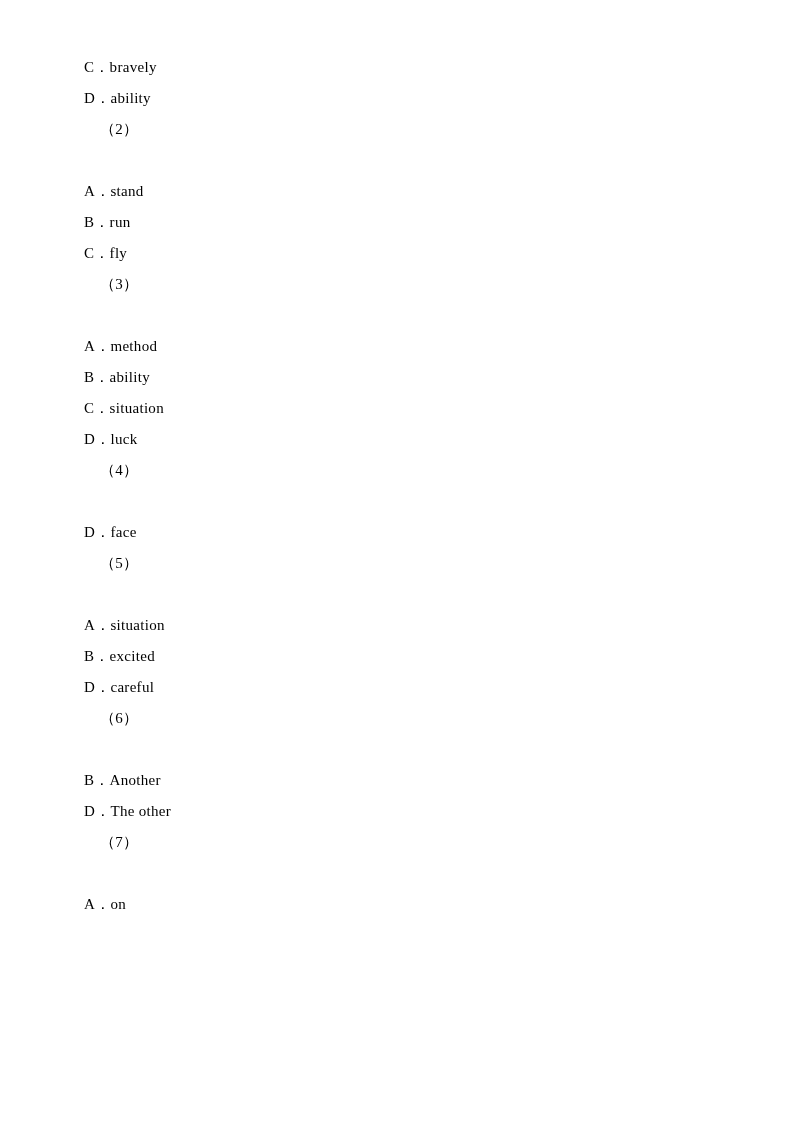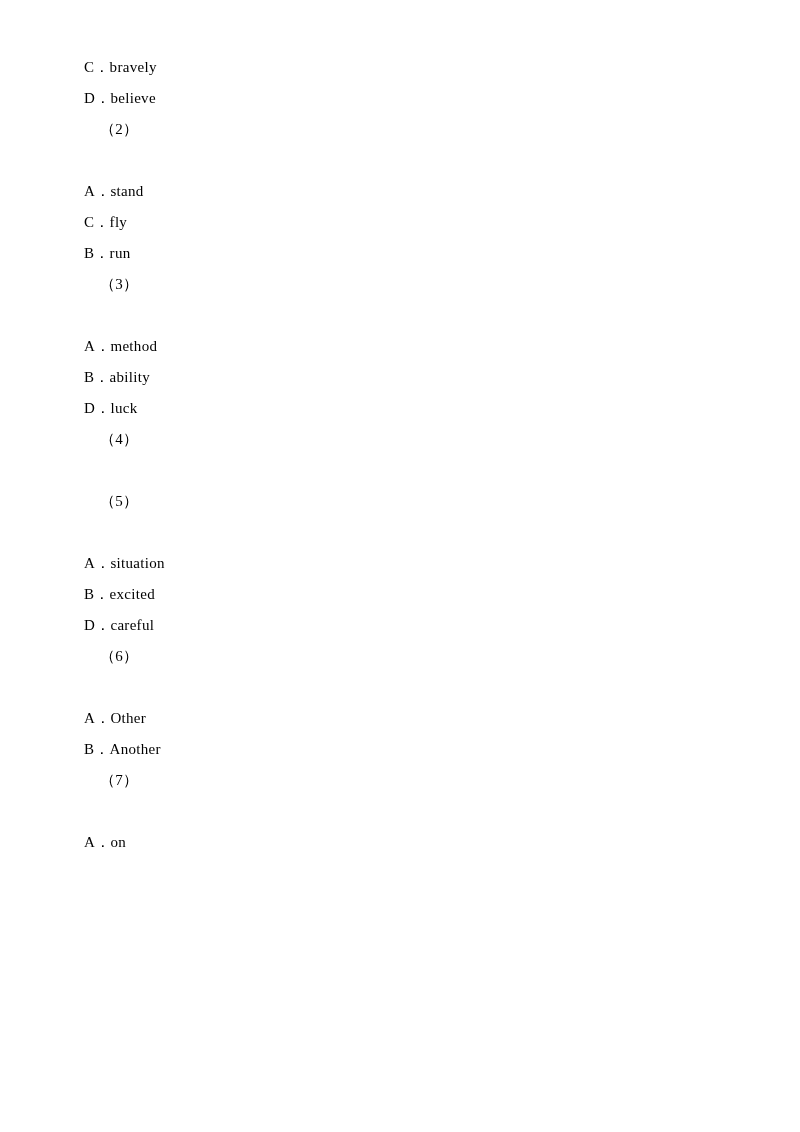--- a/index.html
+++ b/index.html
@@ -24,38 +24,40 @@
     }
     .indent {
       margin-left: 16px;
     }
   </style>
 </head>
 <body>
 
 <div>
   <div class="line">C．bravely</div>
-  <div class="line">D．believe</div>
+  <div class="line">D．ability</div>
   <div class="line indent">（2）</div>
   <div class="line">&nbsp;</div>
   <div class="line">A．stand</div>
+  <div class="line">B．run</div>
   <div class="line">C．fly</div>
-  <div class="line">B．run</div>
   <div class="line indent">（3）</div>
   <div class="line">&nbsp;</div>
   <div class="line">A．method</div>
   <div class="line">B．ability</div>
+  <div class="line">C．situation</div>
   <div class="line">D．luck</div>
   <div class="line indent">（4）</div>
   <div class="line">&nbsp;</div>
+  <div class="line">D．face</div>
   <div class="line indent">（5）</div>
   <div class="line">&nbsp;</div>
   <div class="line">A．situation</div>
   <div class="line">B．excited</div>
   <div class="line">D．careful</div>
   <div class="line indent">（6）</div>
   <div class="line">&nbsp;</div>
-  <div class="line">A．Other</div>
   <div class="line">B．Another</div>
+  <div class="line">D．The other</div>
   <div class="line indent">（7）</div>
   <div class="line">&nbsp;</div>
   <div class="line">A．on</div>
 </div>
 
 </body></html>

